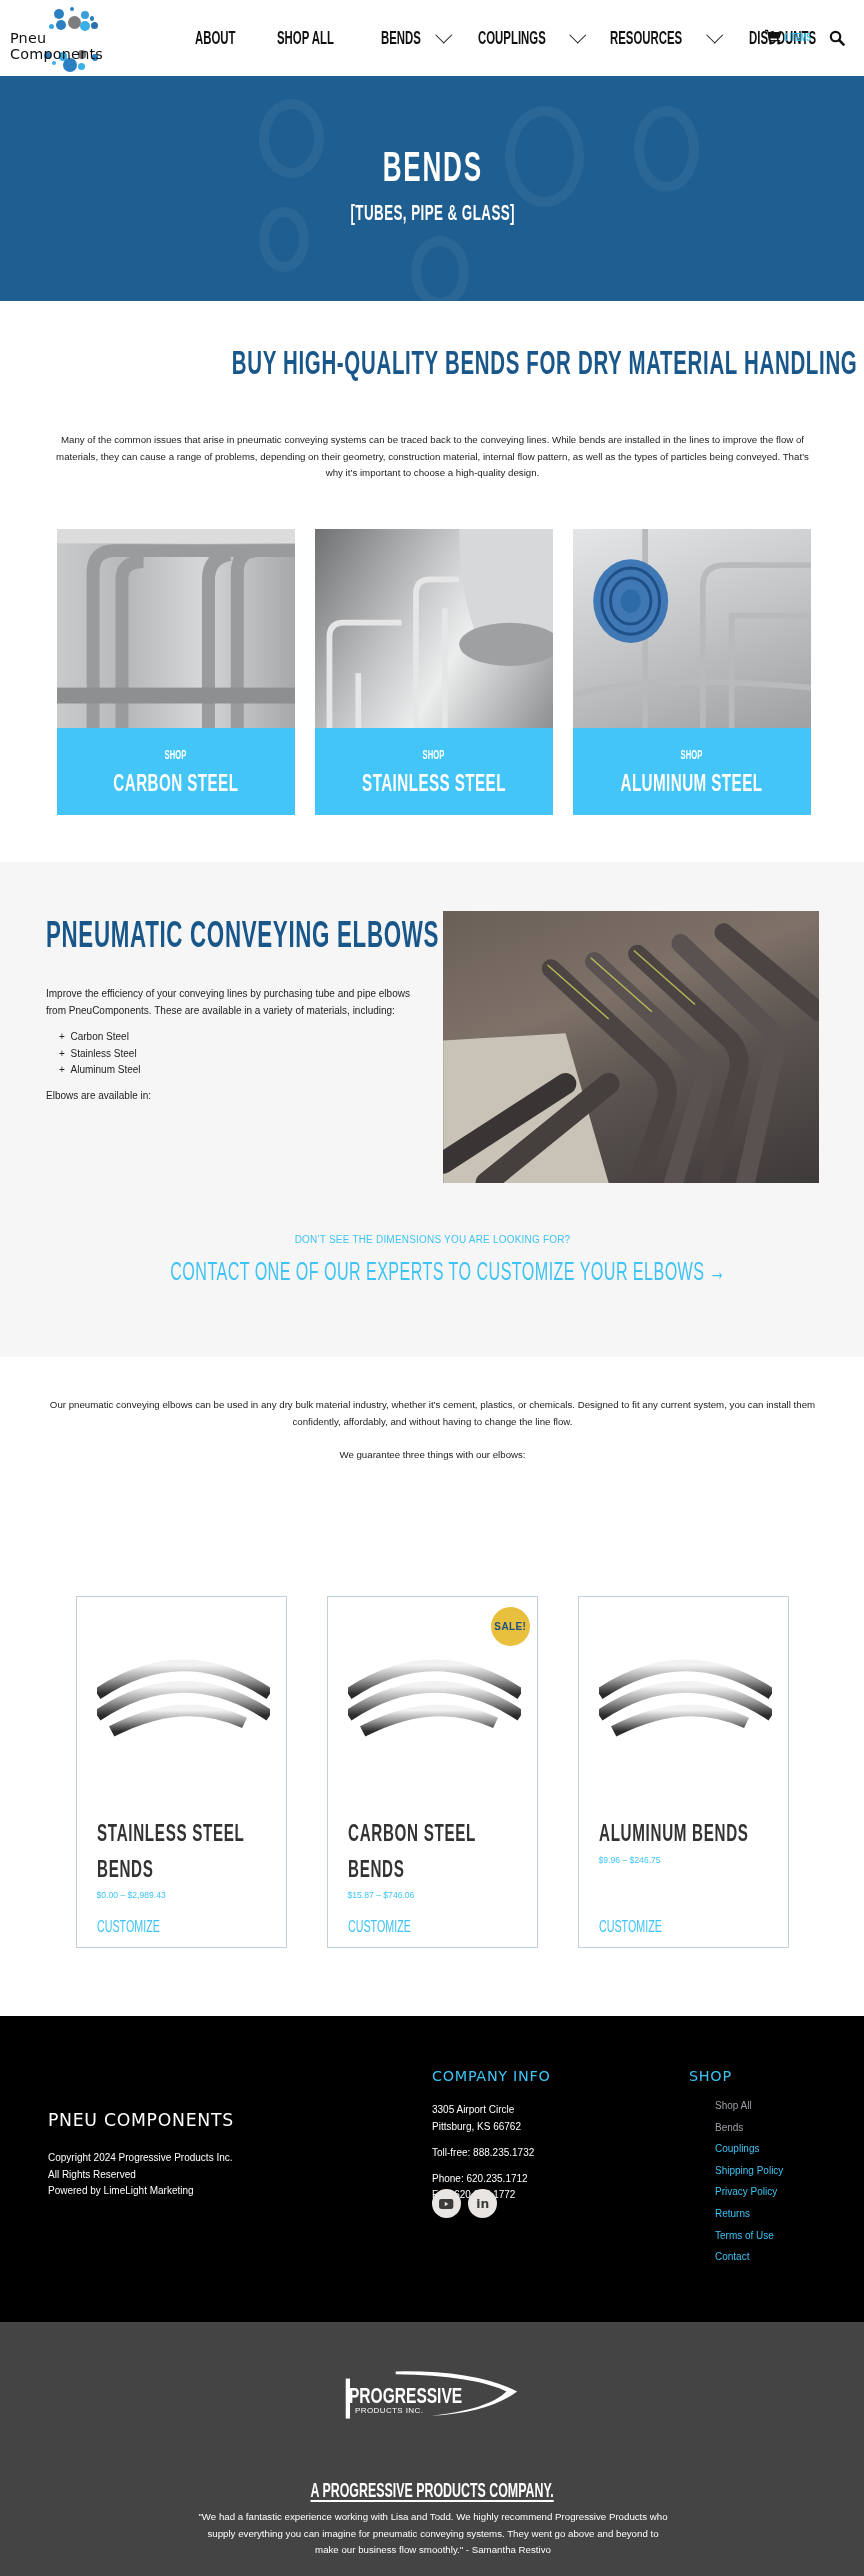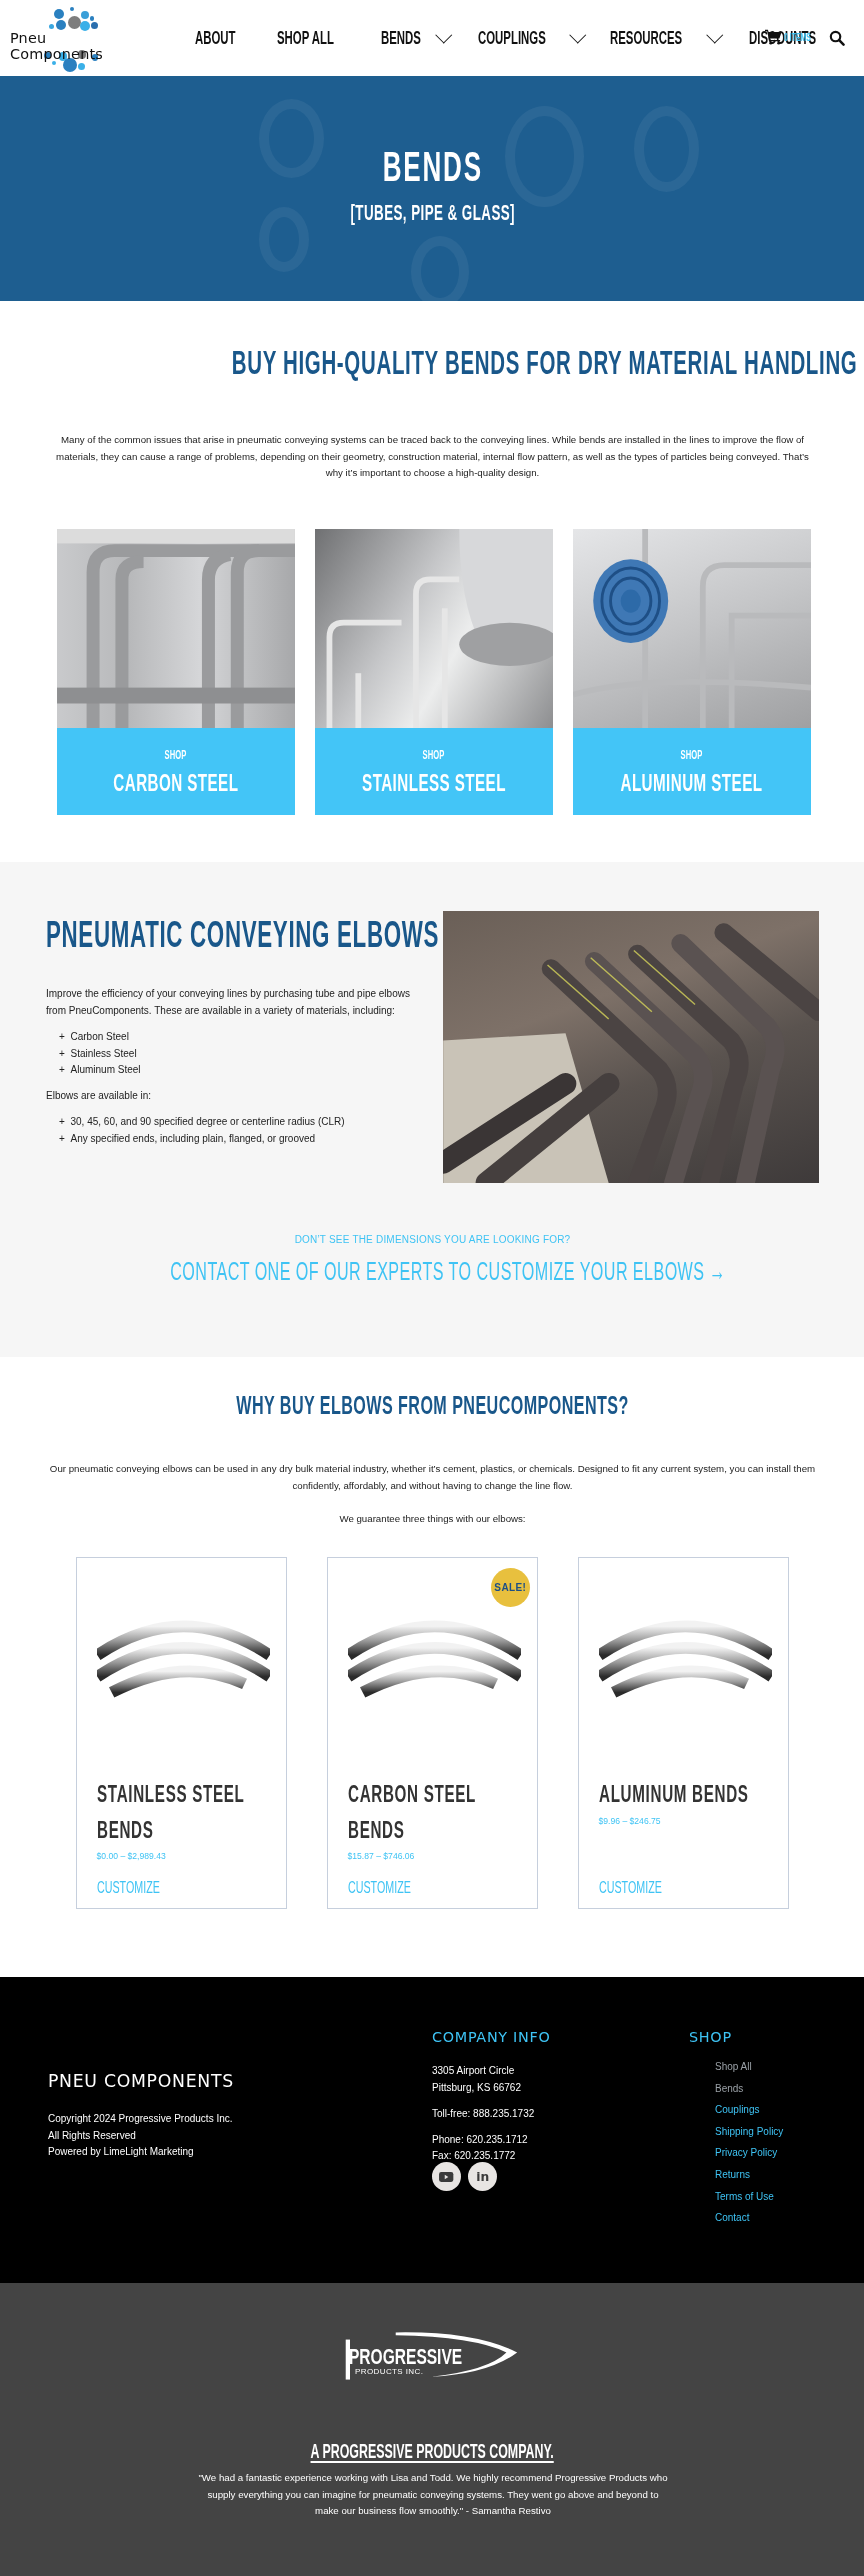--- a/index.html
+++ b/index.html
@@ -63,21 +63,21 @@
   .product-cta { position: absolute; left: 19.5px; top: 319px; font-size: 17.3px; color: #3ec3f4; cursor: pointer; }
   .sale { position: absolute; right: 7.2px; top: 10px; width: 39px; height: 39px; border-radius: 50%; background: #e8c03e; color: #1d4f86; font-size: 10px; font-weight: 700; display: flex; align-items: center; justify-content: center; letter-spacing: 0.4px; }
 
   
   .footer { background: #000; height: 306px; position: relative; color: #fff; }
   .f-brand { position: absolute; left: 48px; top: 94px; font-size: 17.3px; letter-spacing: 0.7px; font-family: "DejaVu Sans", sans-serif; }
   .f-copy { position: absolute; left: 48px; top: 134px; font-size: 10px; line-height: 16.6px; }
   .f-h { position: absolute; font-size: 14.4px; color: #3ec3f4; letter-spacing: 0.7px; font-family: "DejaVu Sans", sans-serif; }
   .f-info { position: absolute; left: 432px; top: 86px; font-size: 10px; line-height: 16.6px; }
   .f-info p { margin-bottom: 9.4px; }
-  .socials { position: absolute; left: 432px; top: 173px; display: flex; gap: 7.2px; margin-top: 12px; }
+  .socials { position: absolute; left: 432px; top: 173px; display: flex; gap: 7.2px; }
   .soc { width: 29px; height: 29px; border-radius: 50%; background: #e8e5e3; display: flex; align-items: center; justify-content: center; cursor: pointer; }
   .shop-links { position: absolute; left: 715px; top: 84px; list-style: none; font-size: 10px; }
   .shop-links li { height: 21.6px; cursor: pointer; }
 
   
   .bottom { background: #444; height: 293px; position: relative; text-align: center; color: #fff; }
   .pp-logo { position: absolute; left: 345px; top: 48px; width: 180px; height: 50px; }
   .pp-tag { position: absolute; left: 0; right: 0; top: 157px; font-size: 20px; font-weight: 700; }
   .pp-tag span { text-decoration: underline; text-underline-offset: 2.9px; }
   .quote { position: absolute; left: 195px; width: 476px; top: 187px; font-size: 9.7px; line-height: 16.6px; }
@@ -223,24 +223,20 @@
 <section class="elbows">
   <h2 class="elbows-title h-blue"><span class="narrow-l">PNEUMATIC CONVEYING ELBOWS</span></h2>
   <div class="elbows-body">
     <p>Improve the efficiency of your conveying lines by purchasing tube and pipe elbows from PneuComponents. These are available in a variety of materials, including:</p>
     <ul>
       <li>Carbon Steel</li>
       <li>Stainless Steel</li>
       <li>Aluminum Steel</li>
     </ul>
     <p>Elbows are available in:</p>
-    <ul>
-      <li>30, 45, 60, and 90 specified degree or centerline radius (CLR)</li>
-      <li>Any specified ends, including plain, flanged, or grooved</li>
-    </ul>
   </div>
   <div class="elbows-photo">
     <svg width="376" height="272" viewBox="0 0 522 378">
       <path d="M0 180 L170 170 L230 378 L0 378Z" fill="#c9c3b7"></path>
       <g fill="none" stroke-linecap="round">
         <path d="M150 80 L300 220 Q320 245 305 280 L270 378" stroke="#4b4443" stroke-width="26"></path>
         <path d="M210 70 L350 200 Q370 225 355 260 L320 378" stroke="#5a5251" stroke-width="26"></path>
         <path d="M270 60 L400 180 Q420 205 405 240 L370 378" stroke="#4b4443" stroke-width="26"></path>
         <path d="M330 45 L450 160 Q470 185 455 220 L420 378" stroke="#5a5251" stroke-width="26"></path>
         <path d="M390 30 L522 140" stroke="#4b4443" stroke-width="26"></path>
@@ -252,21 +248,20 @@
           <path d="M205 65 L290 140"></path>
           <path d="M265 55 L350 130"></path>
       </g>
     </svg>
   </div>
   <div class="contact-q">DON’T SEE THE DIMENSIONS YOU ARE LOOKING FOR?</div>
   <div class="contact-link"><span class="narrow">CONTACT ONE OF OUR EXPERTS TO CUSTOMIZE YOUR ELBOWS →</span></div>
 </section>
 
 <section class="why">
-  <h2 class="why-title h-blue"><span class="narrow">WHY BUY ELBOWS FROM PNEUCOMPONENTS?</span></h2>
   <p class="why-text">Our pneumatic conveying elbows can be used in any dry bulk material industry, whether it’s cement, plastics, or chemicals. Designed to fit any current system, you can install them confidently, affordably, and without having to change the line flow.</p>
   <p class="why-text2">We guarantee three things with our elbows:</p>
 
   <div class="products">
 
     <div class="product">
       <svg class="product-img" viewBox="0 0 240 135">
         <defs>
             <linearGradient id="pipe1" x1="0" y1="0" x2="0" y2="1">
               <stop offset="0" stop-color="#f2f2f2"></stop>

